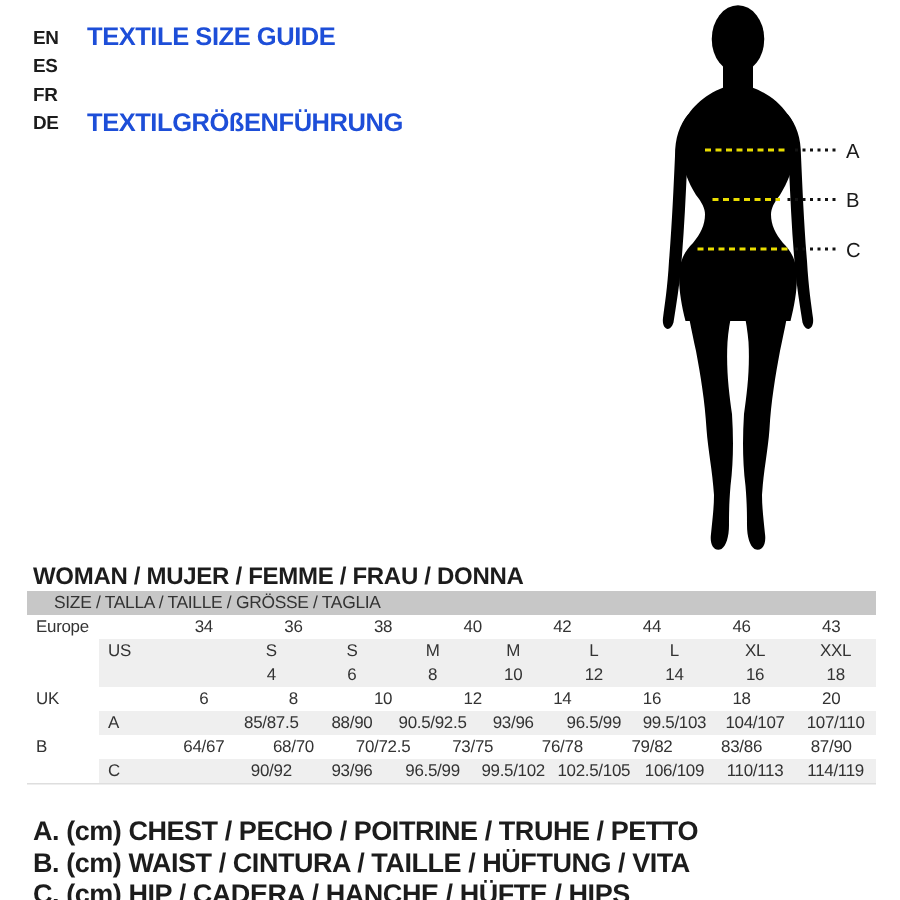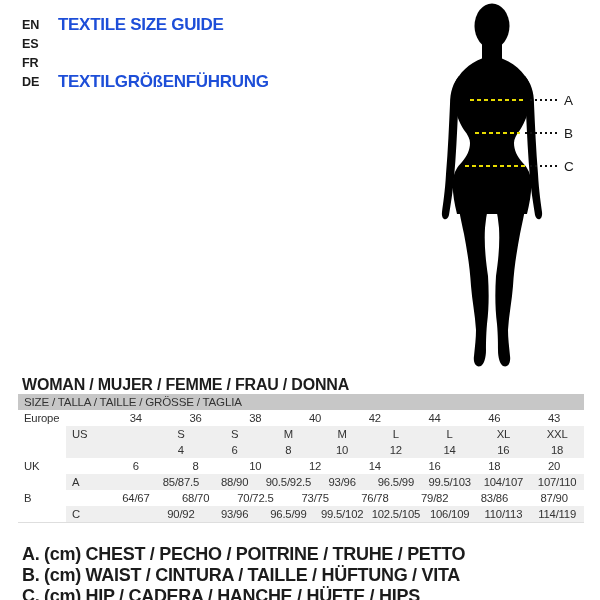--- a/index.html
+++ b/index.html
@@ -23,21 +23,21 @@
   
   .section-title{
     position:absolute;top:364px;left:22px;
     font-weight:bold;font-size:16px;letter-spacing:-0.2px;color:#1c1c1c;white-space:nowrap;margin-top:12px;
   }
 
   
   .size-table{position:absolute;top:394px;left:18px;width:566px;border-bottom:1px solid #dedede;}
   .thead{
     height:16px;line-height:16px;background:#c7c7c7;
-    font-size:11.6px;color:#333;padding-left:6px;letter-spacing:-0.2px;
+    font-size:11.6px;color:#333;padding-left:18px;letter-spacing:-0.2px;
   }
   .trow{display:grid;grid-template-columns:88px repeat(8,1fr);height:16px;align-items:center;}
   .trow.shaded{background:#efefef;margin-left:48px;}
   .tcell{text-align:center;font-size:11.3px;letter-spacing:-0.2px;color:#333;white-space:nowrap;}
   .tlabel{text-align:left;padding-left:6px;}
 
   
   .legend{position:absolute;top:544px;left:22px;}
   .legend-line{
     height:21px;line-height:21px;font-weight:bold;font-size:18px;

